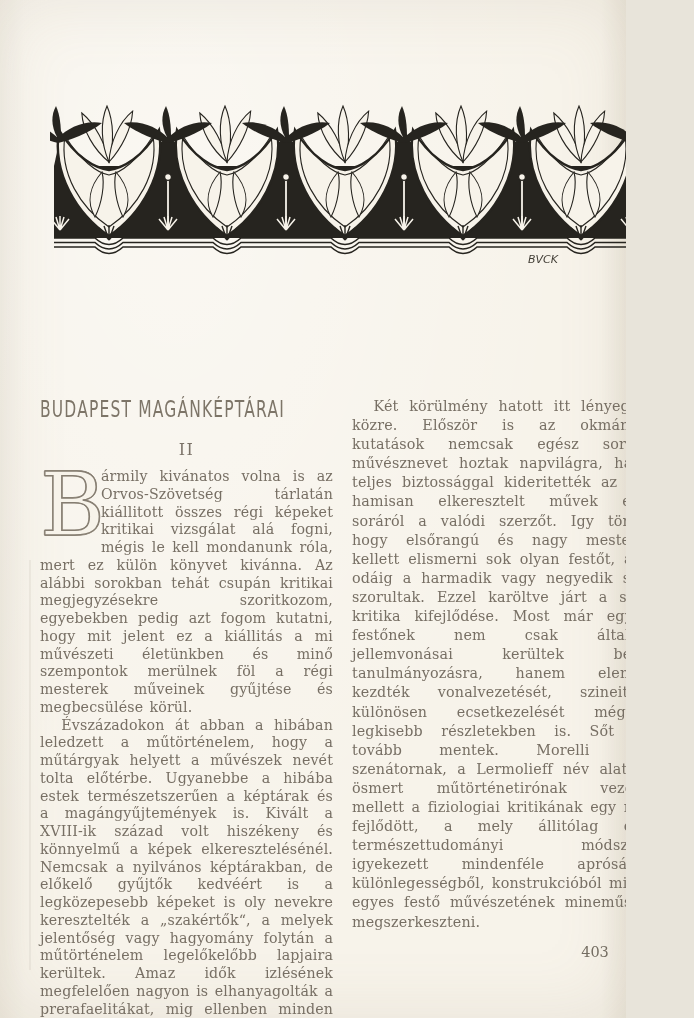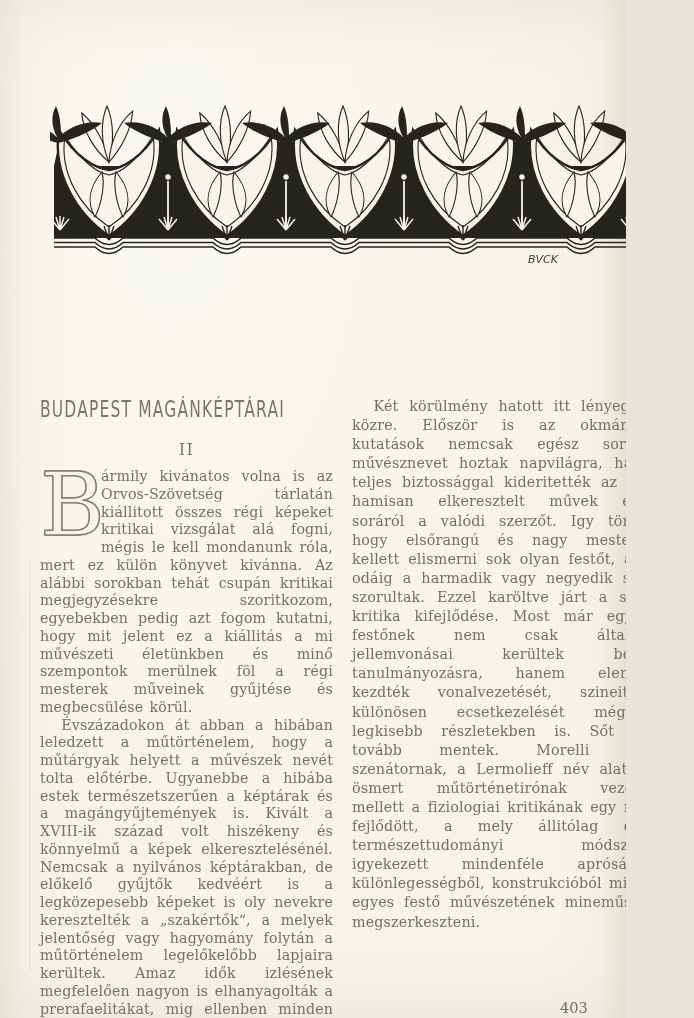--- a/index.html
+++ b/index.html
@@ -37,21 +37,21 @@
   .dropcap{
     float:left;
     font-family:"DejaVu Serif", serif;
     font-size:88px;line-height:70px;height:71px;width:54px;
     margin:2px 7px 0 0;
     color:#f7f3ea;
     -webkit-text-stroke:1.3px #857d71;
     text-shadow:1px 0 0 #9b9386,-1px 0 0 #9b9386,0 1px 0 #9b9386,0 -1px 0 #9b9386;
   }
   .page-number{
-    position:absolute;left:560px;top:1000px;width:70px;text-align:left;
+    position:absolute;left:560px;top:944px;width:70px;text-align:center;
     font-size:14.5px;color:#746d62;
   }
   .crease{
     position:absolute;left:29px;top:560px;width:2px;height:410px;
     background:rgba(110,100,85,0.08);
   }
   .smudge{
     position:absolute;left:663px;top:981px;width:8px;height:4px;
     background:#a85848;opacity:0.45;border-radius:2px;transform:rotate(38deg);
   }

